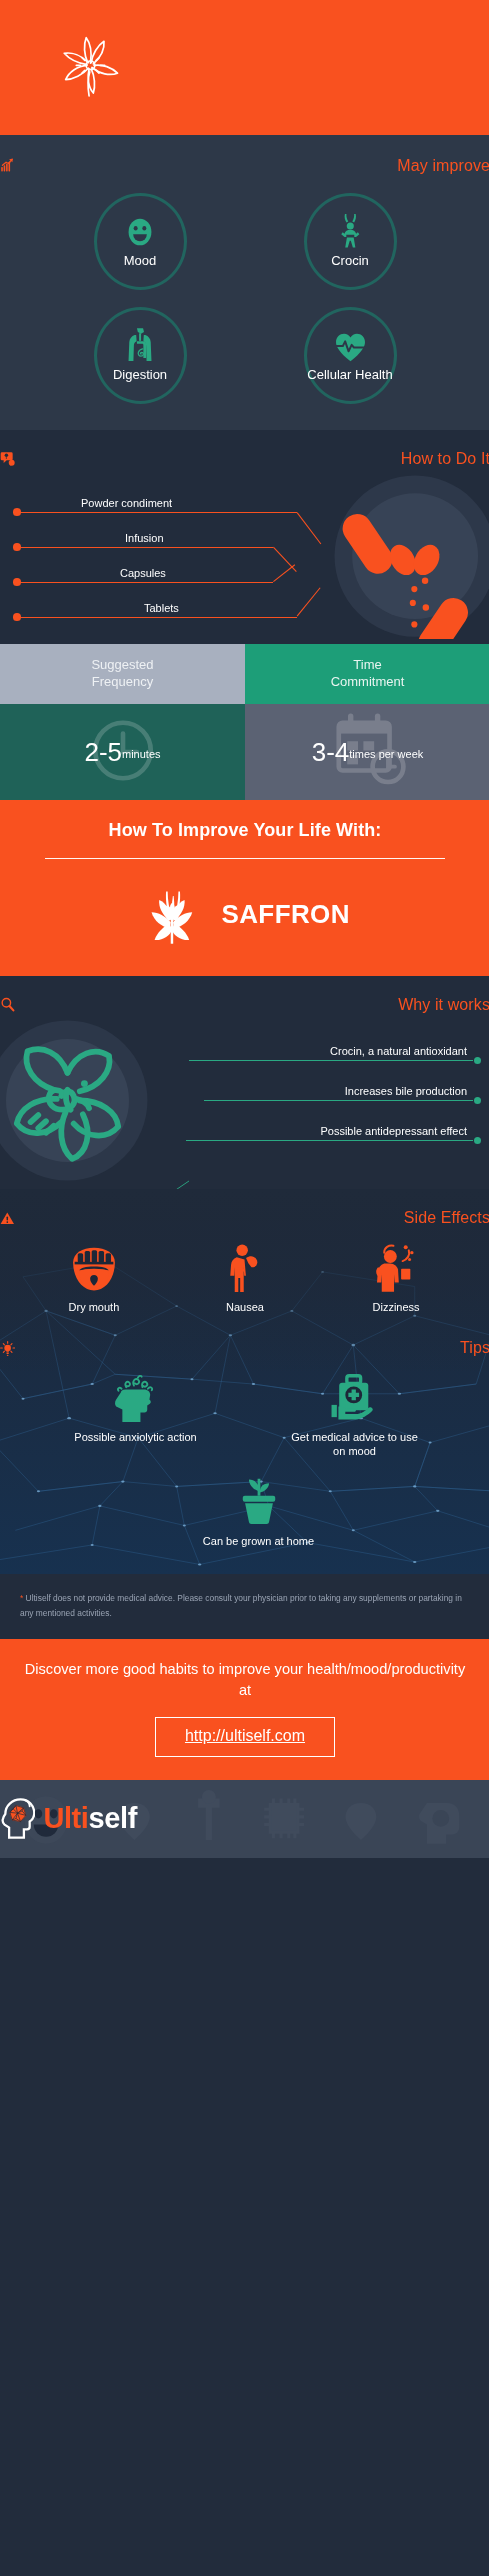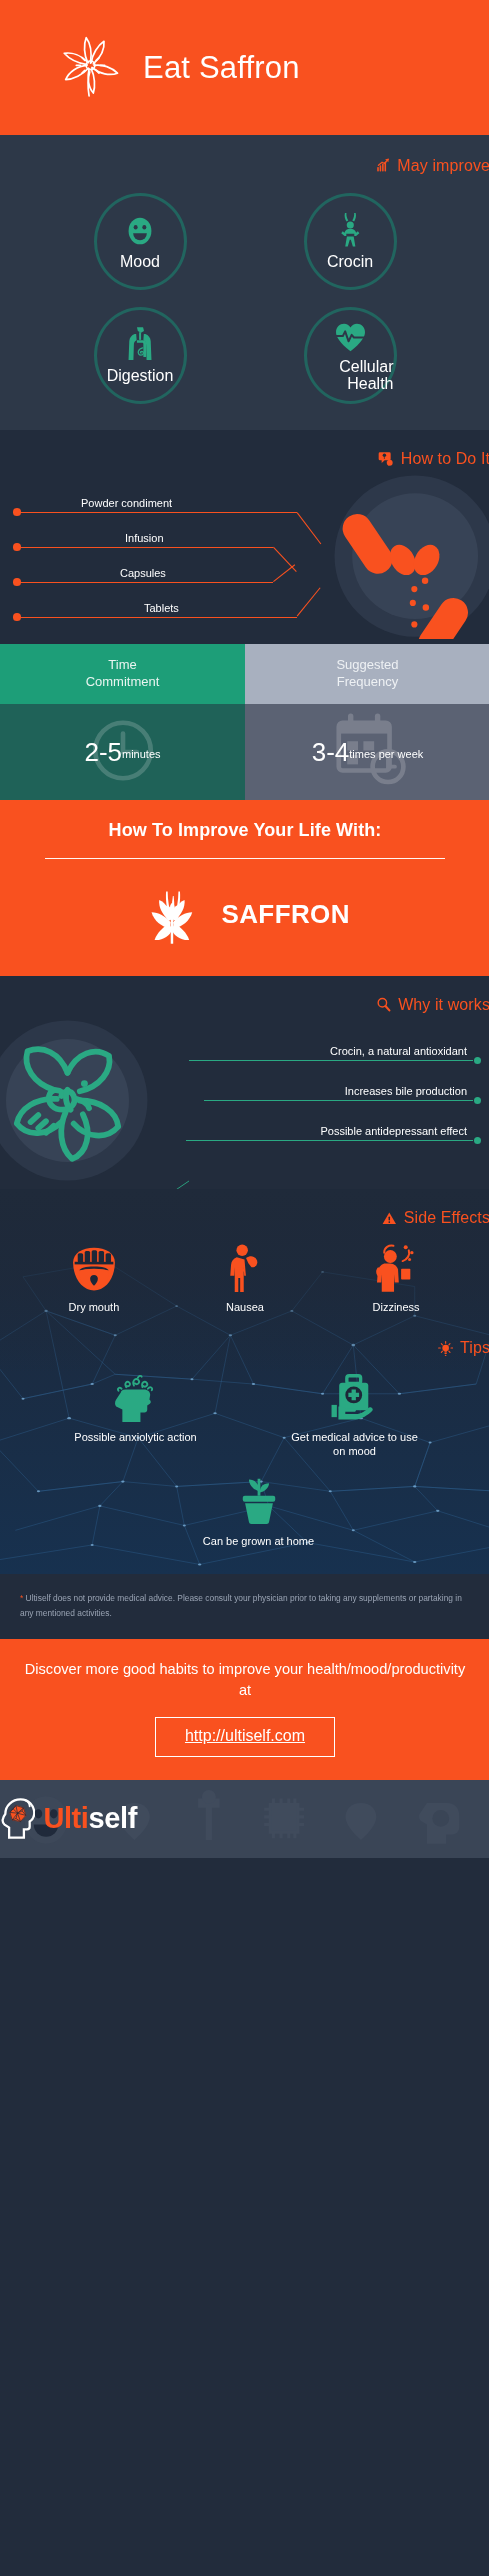--- a/index.html
+++ b/index.html
@@ -34,21 +34,21 @@
   .flower-outline { width: 71px; height: 71px; flex: none; }
 
   
   .sec-may {
     background: #2d3848;
     padding: 21.5px 0 26px;
   }
   .sec-title {
     display: flex;
     align-items: center;
-    justify-content: flex-end;
+    justify-content: space-between;
     gap: 7px;
     color: #f9511f;
     font-size: 16px;
     font-weight: 400;
     letter-spacing: 0.1px;
   }
   .sec-title .ti { display:flex; align-items:center; }
   .circle-grid {
     display: grid;
     grid-template-columns: repeat(2, 1fr);
@@ -64,21 +64,21 @@
     border-radius: 50%;
     display: flex;
     flex-direction: column;
     align-items: center;
     justify-content: center;
     gap: 6.1px;
   }
   .circle .ico { height: 34px; display: flex; align-items: flex-end; }
   .circle-label {
     color: #ffffff;
-    font-size: 16px;
+    font-size: 13px;
     text-align: right;
     line-height: 1.1;
   }
 
   
   .sec-how {
     background: #222c3c;
     padding: 20px 0 21.5px;
     position: relative;
     overflow: hidden;
@@ -322,21 +322,20 @@
         <path d="M47 43 C37 33 24 28 13 30 C20 38 33 44 45 46"></path>
         <path d="M45 47 C32 48 20 56 15 67 C26 67 39 60 47 51"></path>
         <path d="M48 52 C45 64 47 78 54 86 C57 76 56 62 51 52"></path>
         <path d="M52 50 C63 59 77 62 88 58 C80 50 67 45 55 47"></path>
         <path d="M54 45 C64 36 70 24 69 13 C60 19 53 31 51 43"></path>
         <circle cx="50" cy="47" r="6.2"></circle>
         <path d="M42 40 l-4 -4 M58 40 l4 -4 M42 54 l-4 4 M58 54 l4 4 M36 47 l-6 0 M64 47 l6 0"></path>
         <path d="M49 56 C46 66 46 78 48 90"></path>
       </svg>
     </span>
-    <div class="header-title">Eat Saffron</div>
   </div>
 
   <div class="sec-may">
     <div class="sec-title">
       <span class="ti">
         <svg width="14.6" height="14.6" viewBox="0 0 24 24" fill="#f9511f">
           <rect x="2" y="15" width="2.6" height="7" rx="1"></rect>
           <rect x="6" y="12" width="2.6" height="10" rx="1"></rect>
           <rect x="10" y="9" width="2.6" height="13" rx="1"></rect>
           <rect x="14" y="6" width="2.6" height="16" rx="1"></rect>
@@ -464,27 +463,27 @@
           <path d="M387 36 L418 77"></path>
           <path d="M356 81 L386 113"></path>
           <path d="M356 126 L384 104"></path>
           <path d="M387 171 L417 134"></path>
         </g>
       </svg>
     </div>
   </div>
 
   <div class="tbl">
+    <div class="th th-b">
+      <div>Suggested</div>
+      <div>Frequency</div>
+    </div>
     <div class="th th-a">
       <div>Time</div>
       <div>Commitment</div>
-    </div>
-    <div class="th th-b">
-      <div>Suggested</div>
-      <div>Frequency</div>
     </div>
 
     <div class="td td-a">
       <span class="bgico">
         <svg width="74" height="74" viewBox="0 0 96 96" fill="none" stroke="#ffffff" stroke-width="6">
           <circle cx="48" cy="48" r="36"></circle>
           <path d="M48 26 V50 H66" stroke-linecap="round"></path>
         </svg>
       </span>
       <div class="big">2-5</div>

